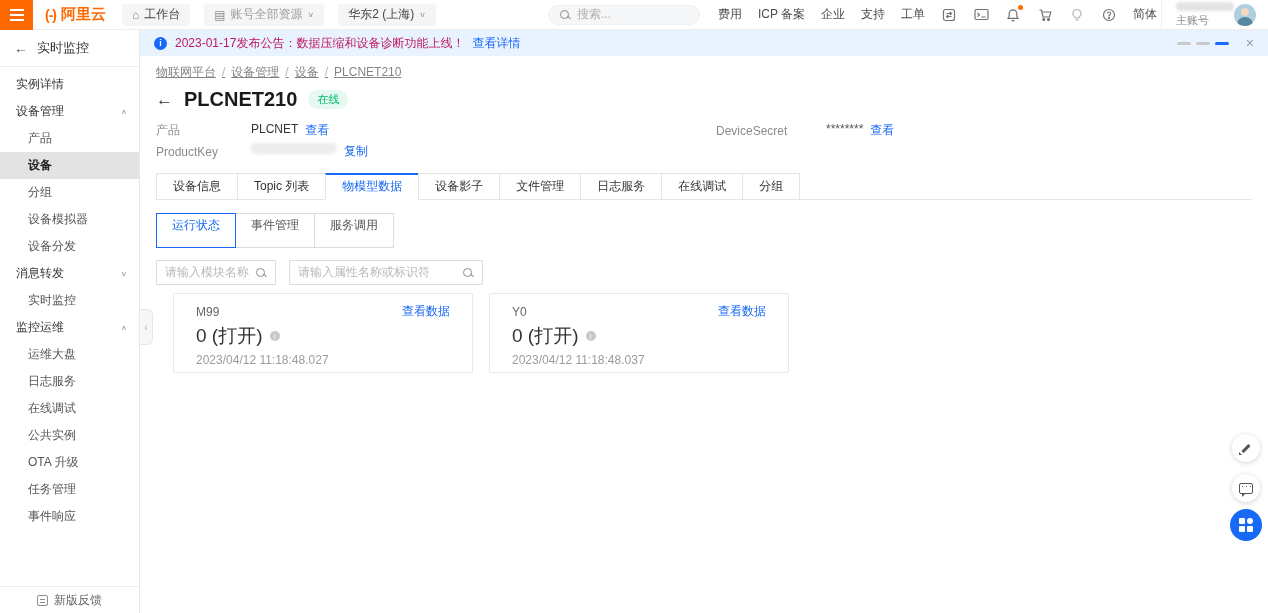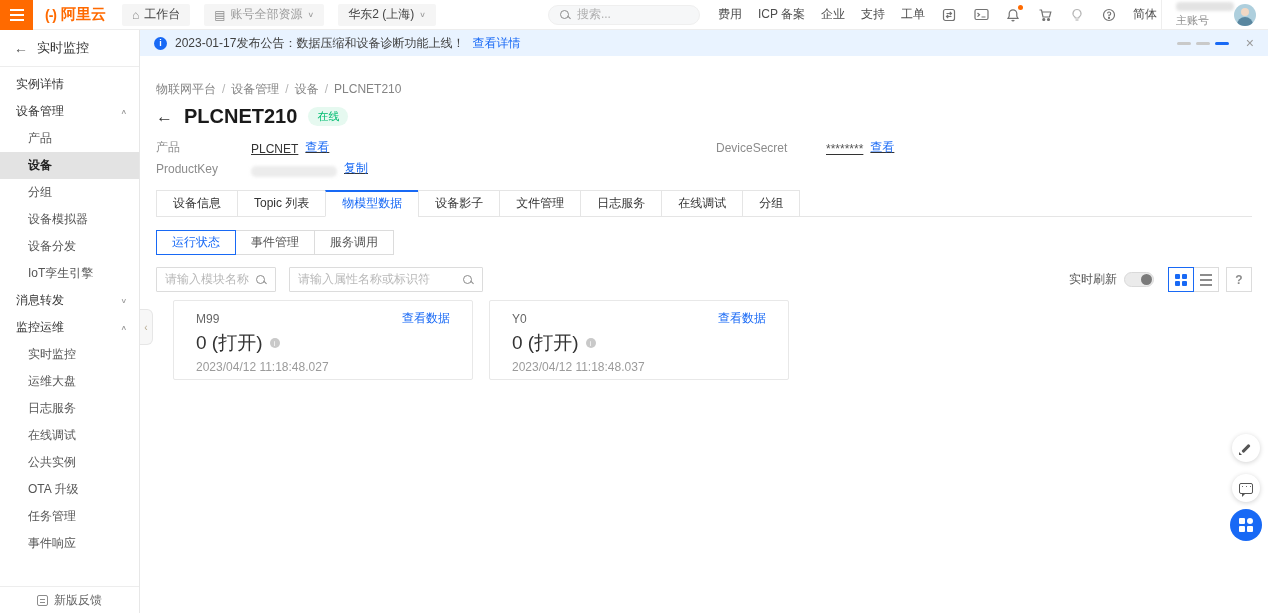--- a/index.html
+++ b/index.html
@@ -45,48 +45,48 @@
   .side-item .lbl { flex:1; white-space:nowrap; overflow:hidden; }
   .side-item .caret { color:#9a9a9a; font-size:9px; transform:scaleY(.75); }
   .side-foot { margin-top:auto; border-top:1px solid #ededed; height:27px; display:flex; align-items:center; justify-content:center; gap:6px; color:#666; cursor:pointer; }
   .fb-ic { width:11px; height:11px; border:1px solid #8c8c8c; border-radius:2px; position:relative; }
   .fb-ic::before { content:""; position:absolute; left:2px; right:2px; top:3px; height:1px; background:#8c8c8c; }
   .fb-ic::after { content:""; position:absolute; left:2px; right:2px; top:6px; height:1px; background:#8c8c8c; }
   .main { flex:1; position:relative; background:#fff; }
   
   .banner { height:26px; background:#e9f3ff; display:flex; align-items:center; padding:0 14px; gap:8px; }
   .info-ic { width:13px; height:13px; border-radius:50%; background:#1869f5; color:#fff; font-size:9px; font-weight:bold; display:flex; align-items:center; justify-content:center; font-style:normal; }
-  .banner .msg { color:#404040; }
+  .banner .msg { color:#be185d; }
   .banner a { color:#1869f5; text-decoration:none; cursor:pointer; }
   .banner-right { margin-left:auto; display:flex; align-items:center; gap:5px; }
   .pager-dash { width:14px; height:3px; border-radius:2px; background:#c9c9c9; cursor:pointer; }
   .pager-dash.active { background:#1869f5; }
   .banner-close { margin-left:12px; color:#9a9a9a; font-size:14px; cursor:pointer; line-height:1; }
   
   .content { padding:0 16px; }
-  .breadcrumb { padding:25px 0 4px; color:#848484; }
+  .breadcrumb { padding:8px 0 4px; color:#848484;text-decoration:underline; }
   .breadcrumb span.crumb { cursor:pointer; }
   .breadcrumb .sep { margin:0 6px; color:#b5b5b5; }
   .title-row { display:flex; align-items:center; gap:11px; margin:3px 0 9px; }
   .back-arrow { font-size:17px; color:#333; cursor:pointer; }
   .page-title { font-size:20px; font-weight:bold; color:#1a1a1a; }
   .badge-online { background:#e6f9f0; color:#00bc70; border-radius:10px; padding:2px 9px; font-size:11px; }
   .info-grid { display:flex; }
   .info-col-l { width:560px; }
   .info-row { display:flex; align-items:center; height:21px; }
   .info-label { width:95px; color:#8c8c8c; }
-  .info-value { color:#333; display:flex; align-items:flex-end; gap:7px;text-decoration:underline; }
+  .info-value { color:#333; display:flex; align-items:flex-start; gap:7px; }
   .redact { display:inline-block; width:86px; height:11px; border-radius:5px; background:#ececec; filter:blur(1.5px); }
   a.lnk { color:#1869f5; text-decoration:none; cursor:pointer; }
   
   .tabs { display:flex; border-bottom:1px solid #e5e5e5; margin-top:11px; align-items:flex-end; }
   .tab { height:27px; line-height:25px; padding:0 16px; border:1px solid #e5e5e5; background:#fff; color:#333; margin-right:-1px; margin-bottom:-1px; cursor:pointer; white-space:nowrap; }
   .tab.active { border-top:2px solid #1869f5; border-bottom:1px solid #fff; color:#1869f5; line-height:23px; }
   .subtabs { display:flex; margin:13px 0 12px; }
-  .subtab { height:25px; line-height:23px; padding:0 15px; border:1px solid #dcdcdc; background:#fff; color:#555; margin-right:-1px; cursor:pointer; position:relative; }
+  .subtab { height:35px; line-height:23px; padding:0 15px; border:1px solid #dcdcdc; background:#fff; color:#555; margin-right:-1px; cursor:pointer; position:relative; }
   .subtab.active { border-color:#1869f5; color:#1869f5; z-index:2; }
   
   .filter-row { display:flex; align-items:center; margin-bottom:8px; }
   .s-input { height:25px; border:1px solid #dcdcdc; border-radius:1px; display:flex; align-items:center; justify-content:space-between; padding:0 8px; color:#b9b9b9; background:#fff; cursor:text; }
   .s-input.w1 { width:120px; margin-right:13px; }
   .s-input.w2 { width:194px; }
   .mag { width:12px; height:12px; position:relative; flex:0 0 aupx; }
   .mag::before { content:""; position:absolute; top:1px; left:1px; width:7px; height:7px; border:1.4px solid #8c8c8c; border-radius:50%; }
   .mag::after { content:""; position:absolute; left:8px; top:8px; width:4px; height:1.4px; background:#8c8c8c; transform:rotate(45deg); }
   .filter-right { margin-left:auto; display:flex; align-items:center; }
@@ -239,33 +239,30 @@
         </div>
         <div class="side-item lv2">
           <span class="lbl">分组</span>
         </div>
         <div class="side-item lv2">
           <span class="lbl">设备模拟器</span>
         </div>
         <div class="side-item lv2">
           <span class="lbl">设备分发</span>
         </div>
-        <div class="side-item lv2">
-          <span class="lbl">IoT孪生引擎</span>
-        </div>
         <div class="side-item">
           <span class="lbl">消息转发</span>
           <span class="caret">∨</span>
         </div>
+        <div class="side-item lv2">
+          <span class="lbl">实时监控</span>
+        </div>
         <div class="side-item">
           <span class="lbl">监控运维</span>
           <span class="caret">∧</span>
-        </div>
-        <div class="side-item lv2">
-          <span class="lbl">实时监控</span>
         </div>
         <div class="side-item lv2">
           <span class="lbl">运维大盘</span>
         </div>
         <div class="side-item lv2">
           <span class="lbl">日志服务</span>
         </div>
         <div class="side-item lv2">
           <span class="lbl">在线调试</span>
         </div>
@@ -357,42 +354,20 @@
         </div>
 
       <div class="filter-row">
         <div class="s-input w1">
           <span>请输入模块名称</span>
           <span class="mag"></span>
         </div>
         <div class="s-input w2">
           <span>请输入属性名称或标识符</span>
           <span class="mag"></span>
-        </div>
-        <div class="filter-right">
-          <span class="refresh-lbl">实时刷新</span>
-          <span class="toggle">
-              <span class="knob"></span>
-            </span>
-          <span class="vbtn grid">
-              <span class="grid-ic">
-                <i></i>
-                <i></i>
-                <i></i>
-                <i></i>
-              </span>
-            </span>
-          <span class="vbtn list">
-              <span class="list-ic">
-                <i></i>
-                <i></i>
-                <i></i>
-              </span>
-            </span>
-          <span class="vbtn help">?</span>
         </div>
       </div>
 
       <div class="data-row">
         <div class="cards" id="cards">
             <div class="card">
               <div class="card-head">
                 <span>M99</span>
                 <a class="lnk">查看数据</a>
               </div>

